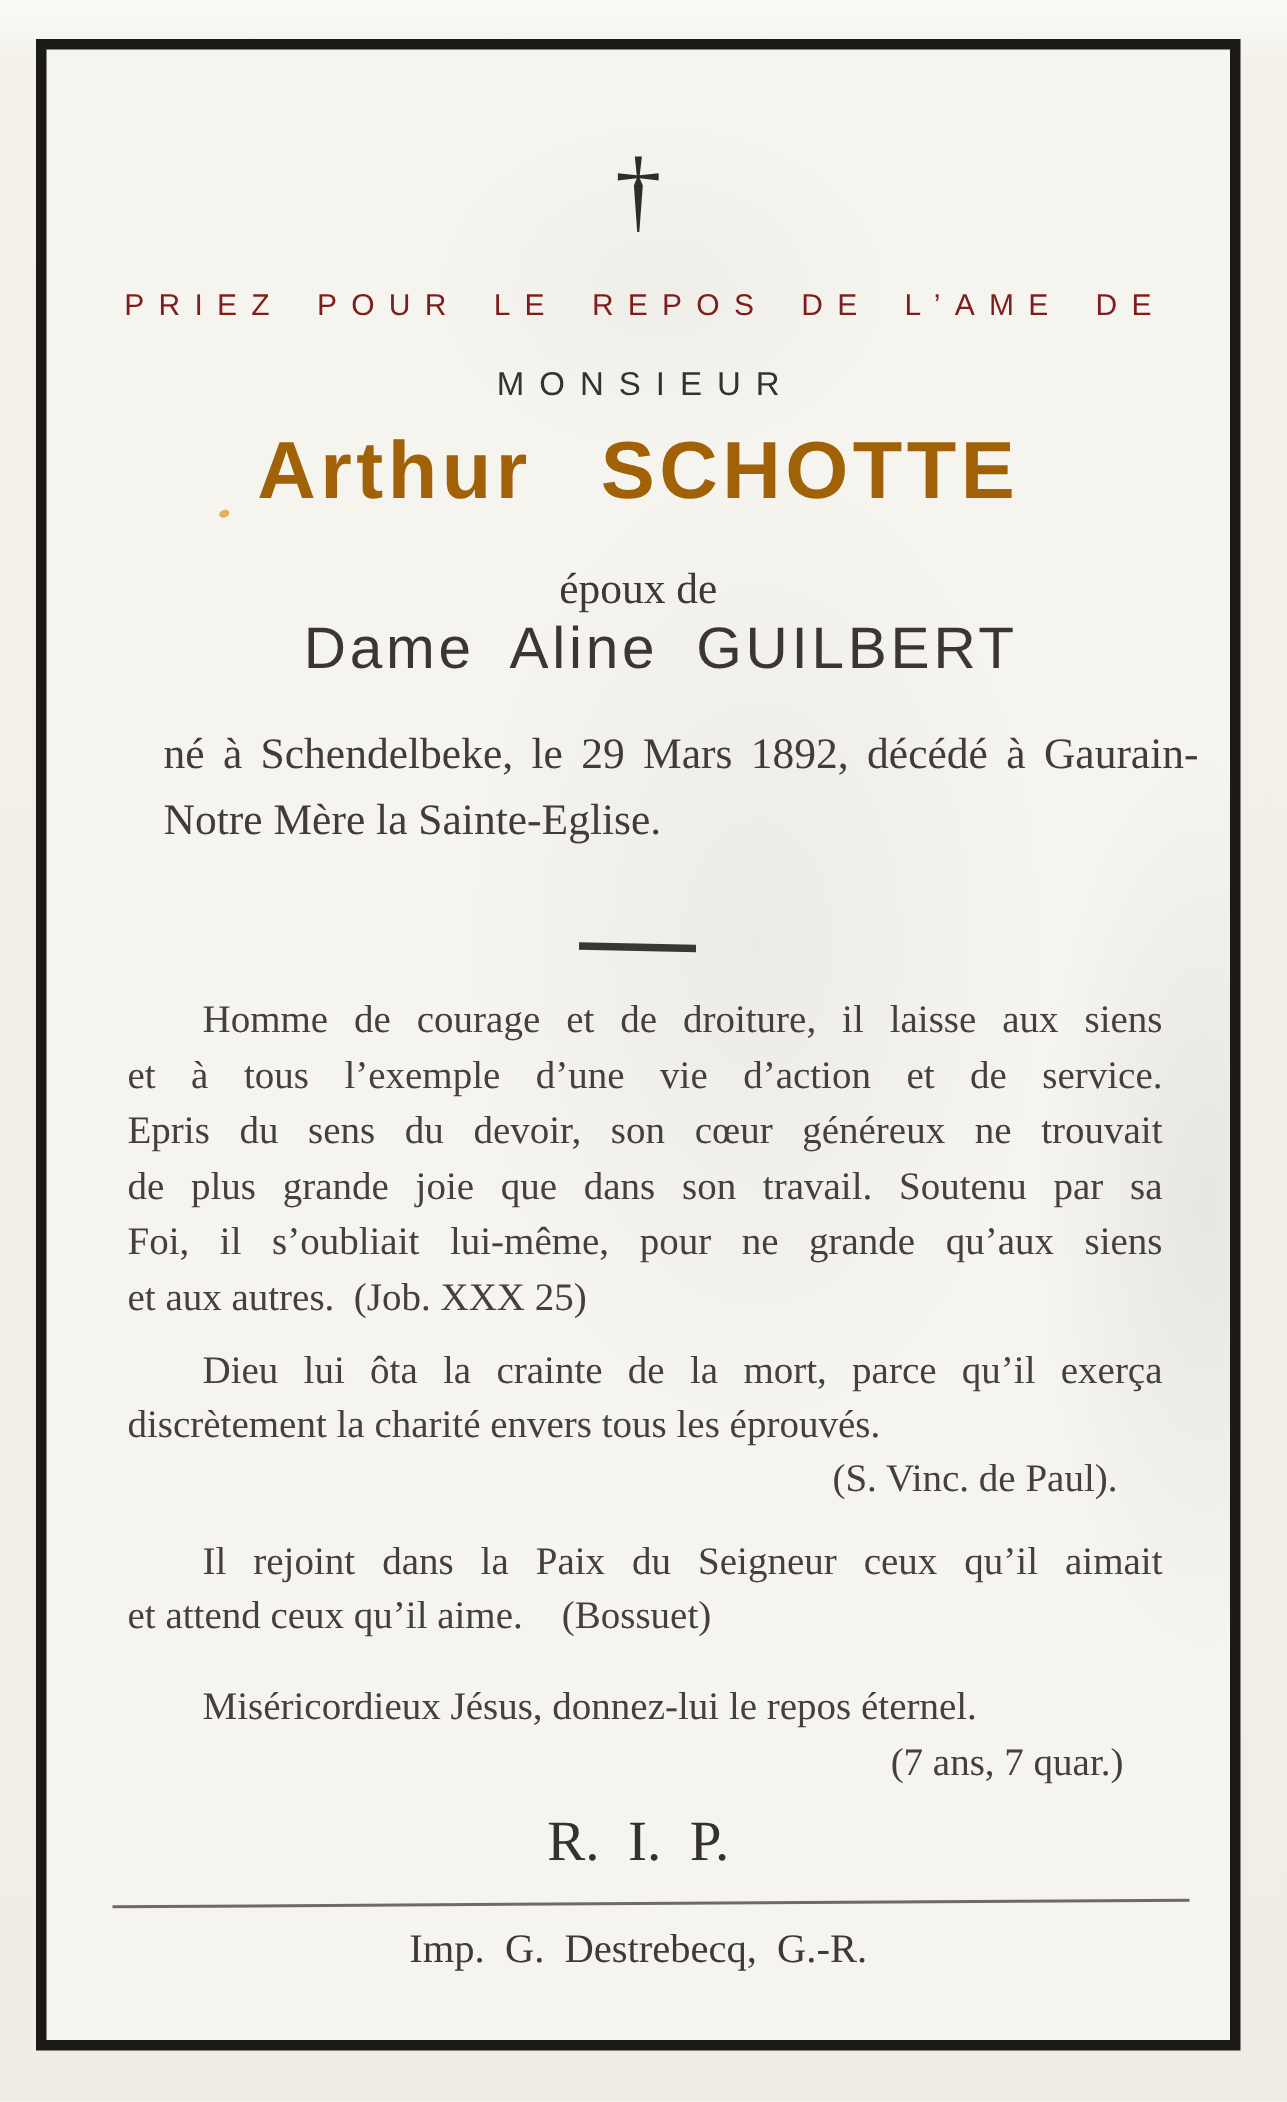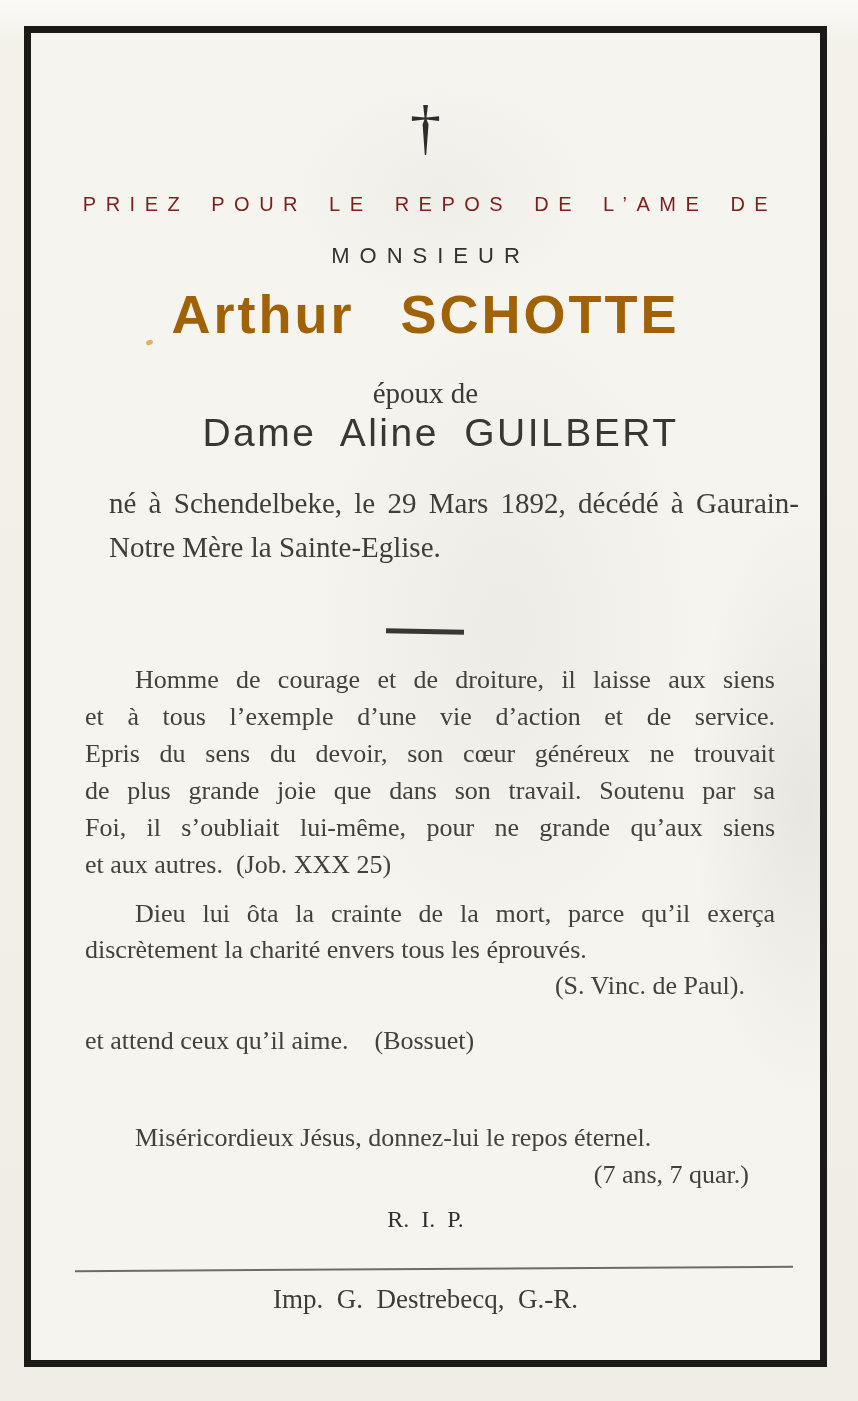--- a/index.html
+++ b/index.html
@@ -32,21 +32,21 @@
   .divider{left:386px;top:629px;width:78px;height:5px;background:#393733;transform:rotate(1.2deg);}
   .eulogy{top:661px;font-size:26px;line-height:37px;color:#44413c;}
   .quote1{top:896px;font-size:26px;line-height:36px;color:#44413c;}
   .quote2{top:1023px;font-size:26px;line-height:36px;color:#44413c;}
   .prayer{top:1119px;font-size:26px;line-height:37px;color:#44413c;}
   .jline{text-align:justify;text-align-last:justify;}
   .ind{text-indent:50px;}
   .right{text-align:right;}
   .attr1{padding-right:30px;font-family:Liberation Serif, serif;}
   .attr2{padding-right:26px;}
-  .rip{top:1206px;font-size:24px;color:#34322f;}
+  .rip{top:1206px;font-size:38px;color:#34322f;}
   .rule{left:75px;top:1268px;width:718px;height:0;border-top:2px solid #6e6b66;transform:rotate(-0.35deg);}
   .printer{top:1284px;font-size:27px;color:#3e3b37;}
   .stain{left:146px;top:340px;width:7px;height:5px;background:#dba544;border-radius:50%;transform:rotate(-20deg);opacity:.85;}
 </style>
 </head>
 <body>
 
 <div class="abs frame"></div>
 
 <div class="abs center cross">†</div>
@@ -79,20 +79,21 @@
   <div>et aux autres. (Job. XXX 25)</div>
 </div>
 
 <div class="abs textcol quote1">
   <div class="jline ind">Dieu lui ôta la crainte de la mort, parce qu’il exerça</div>
   <div>discrètement la charité envers tous les éprouvés.</div>
   <div class="right attr1">(S. Vinc. de Paul).</div>
 </div>
 
 <div class="abs textcol quote2">
+  <div class="jline ind">Il rejoint dans la Paix du Seigneur ceux qu’il aimait</div>
   <div>et attend ceux qu’il aime. (Bossuet)</div>
 </div>
 
 <div class="abs textcol prayer">
   <div class="ind">Miséricordieux Jésus, donnez-lui le repos éternel.</div>
   <div class="right attr2">(7 ans, 7 quar.)</div>
 </div>
 
 <div class="abs center rip">R. I. P.</div>
 

